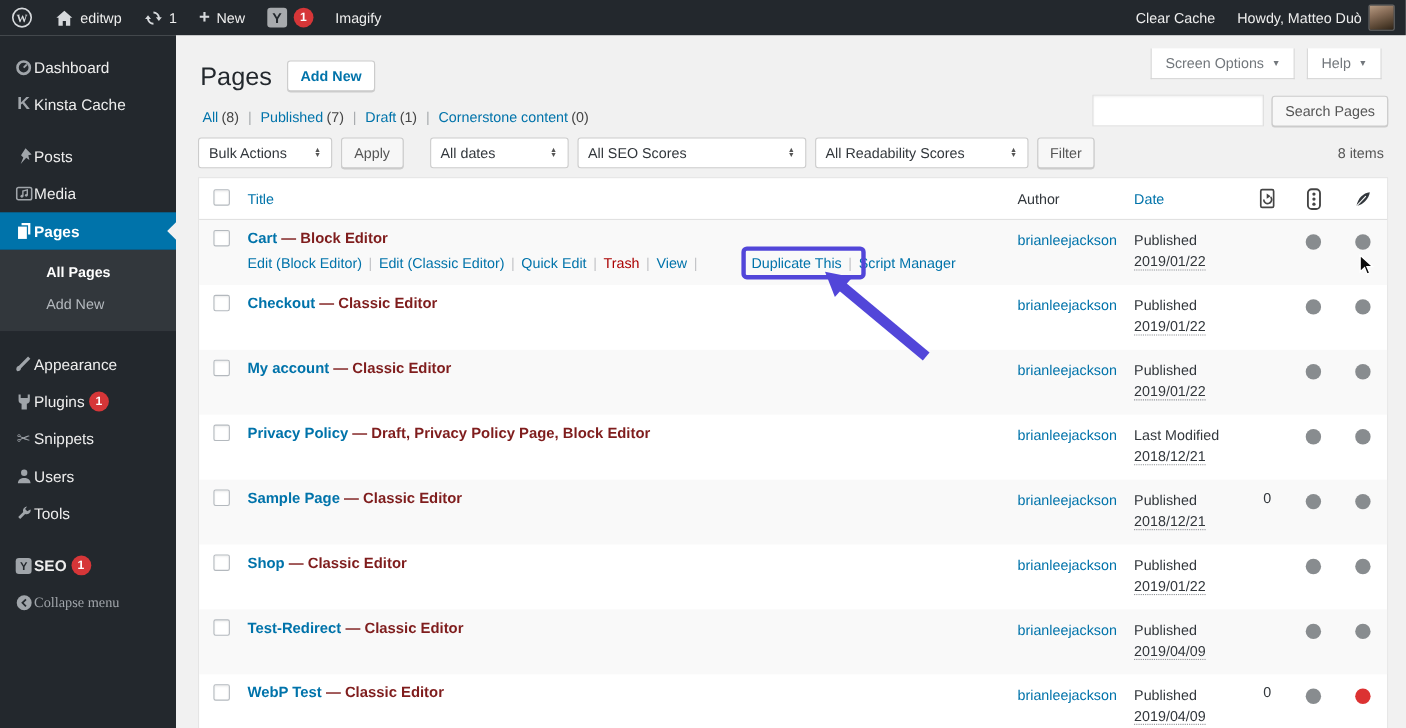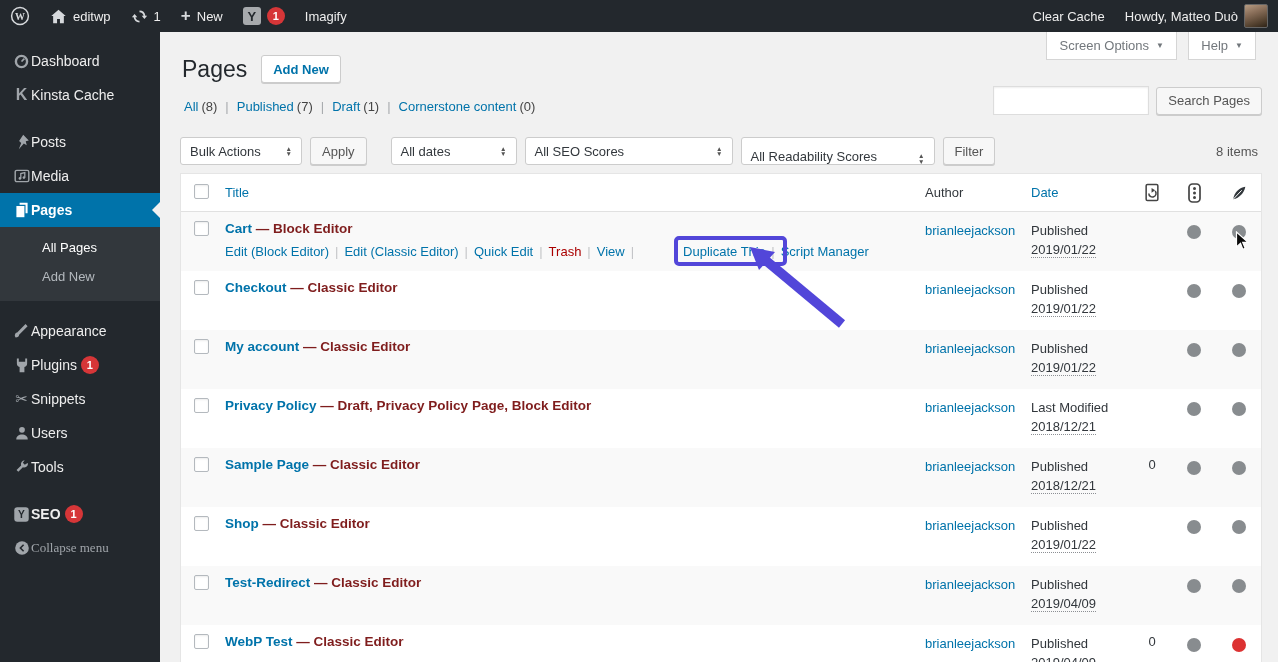--- a/index.html
+++ b/index.html
@@ -27,53 +27,53 @@
   .menu-sep { height:13px; }
   .menu-item { display:flex; align-items:center; padding:0 12px; height:34px;
     font-size:14px; color:#eee; position:relative; cursor:pointer; }
   .mi-icon { width:19px; display:flex; justify-content:center; color:#a0a5aa; font-size:15px; }
   .menu-item.active { background:#0073aa; color:#fff; font-weight:600; }
   .menu-item.active .mi-icon { color:#fff; }
   .menu-item.active::after { content:""; position:absolute; right:0; top:50%; margin-top:-8px;
     border:8px solid transparent; border-right-color:#f1f1f1; }
   .submenu { background:#32373c; padding:6px 0 10px; }
   .submenu-item { padding:7px 12px 7px 42px; font-size:13px; color:#b4b9be; cursor:pointer; }
-  .submenu-item.current { color:#fff; font-weight:normal; }
+  .submenu-item.current { color:#fff; font-weight:bold; }
   .menu-badge { background:#d63638; color:#fff; border-radius:50%; min-width:18px; height:18px;
     line-height:18px; text-align:center; font-size:11px; font-weight:bold; margin-left:4px; }
   .collapse-label { color:#a0a5aa; font-size:13px;font-family:Liberation Serif, serif; }
 
   
   .content { position:absolute; left:160px; top:32px; right:0; bottom:0; padding:0 16px 0 20px; }
-  .tab { position:absolute; top:0; height:28px; background:#fff; border:1px solid #d5d5d5; border-top:none;
+  .tab { position:absolute; top:12px; height:28px; background:#fff; border:1px solid #d5d5d5; border-top:none;
     padding:0 12px; display:flex; align-items:center; gap:7px; color:#72777c; font-size:13px; cursor:pointer;justify-content:flex-end; }
   .tab .caret { font-size:8px; color:#72777c; }
   #screen-options-tab { right:101px; }
   #help-tab { right:22px; }
 
   .title-row { display:flex; align-items:center; gap:14px; margin:22px 0 0 2px; height:30px; }
   .page-title { font-size:23px; font-weight:400; color:#23282d; margin:0; line-height:29px; }
   .btn { height:28px; padding:0 11px; background:#f7f7f7; border:1px solid #ccc; border-radius:3px;
     color:#555; font-size:13px; box-shadow:0 1px 0 #ccc; cursor:pointer; display:inline-flex; align-items:center; }
   .btn-addnew { color:#0073aa; font-weight:600; background:#fff; }
 
   .search-box { position:absolute; top:54px; right:16px; display:flex; gap:7px; align-items:center; }
   .search-input { width:156px; height:29px; border:1px solid #ddd; background:#fff; border-radius:0;
     box-shadow:inset 0 1px 2px rgba(0,0,0,.07); padding:0 6px; font-size:13px; }
 
   .views { margin:15px 0 0 4px; display:flex; align-items:center; }
   .view-item a { color:#0073aa; text-decoration:none; cursor:pointer; }
   .view-item .count { color:#444; margin-left:3px; }
   .view-item:not(:last-child)::after { content:"|"; color:#a7aaad; margin:0 8px; }
 
-  .tablenav { margin-top:23px; display:flex; align-items:center; gap:8px; }
+  .tablenav { margin-top:11px; display:flex; align-items:center; gap:8px; }
   .select { height:28px; background:#fff; border:1px solid #ccc; border-radius:3px; display:flex;
     align-items:center; justify-content:space-between; padding:0 9px; color:#32373c; cursor:pointer; }
   .updown { display:flex; flex-direction:column; font-size:6.5px; line-height:5.5px; color:#555; margin-left:12px; }
-  .w-bulk { width:122px; } .w-dates { width:126px; margin-left:16px; } .w-seo { width:208px; } .w-read { width:194px;align-items:flex-end; }
+  .w-bulk { width:122px; } .w-dates { width:126px; margin-left:16px; } .w-seo { width:208px; } .w-read { width:194px; }
   .item-count { margin-left:auto; color:#555; padding-right:4px; }
 
   
   .list-table { margin-top:8px; background:#fff; border:1px solid #e5e5e5; }
   .trow { display:flex; }
   .thead { height:38px; align-items:center; border-bottom:1px solid #e1e1e1; }
   .col-cb { width:42px; padding-left:13px; }
   .thead .col-cb { padding-top:0; }
   .col-title { flex:1; padding:9px 10px 0 2px; }
   .thead .col-title { padding-top:0; }

